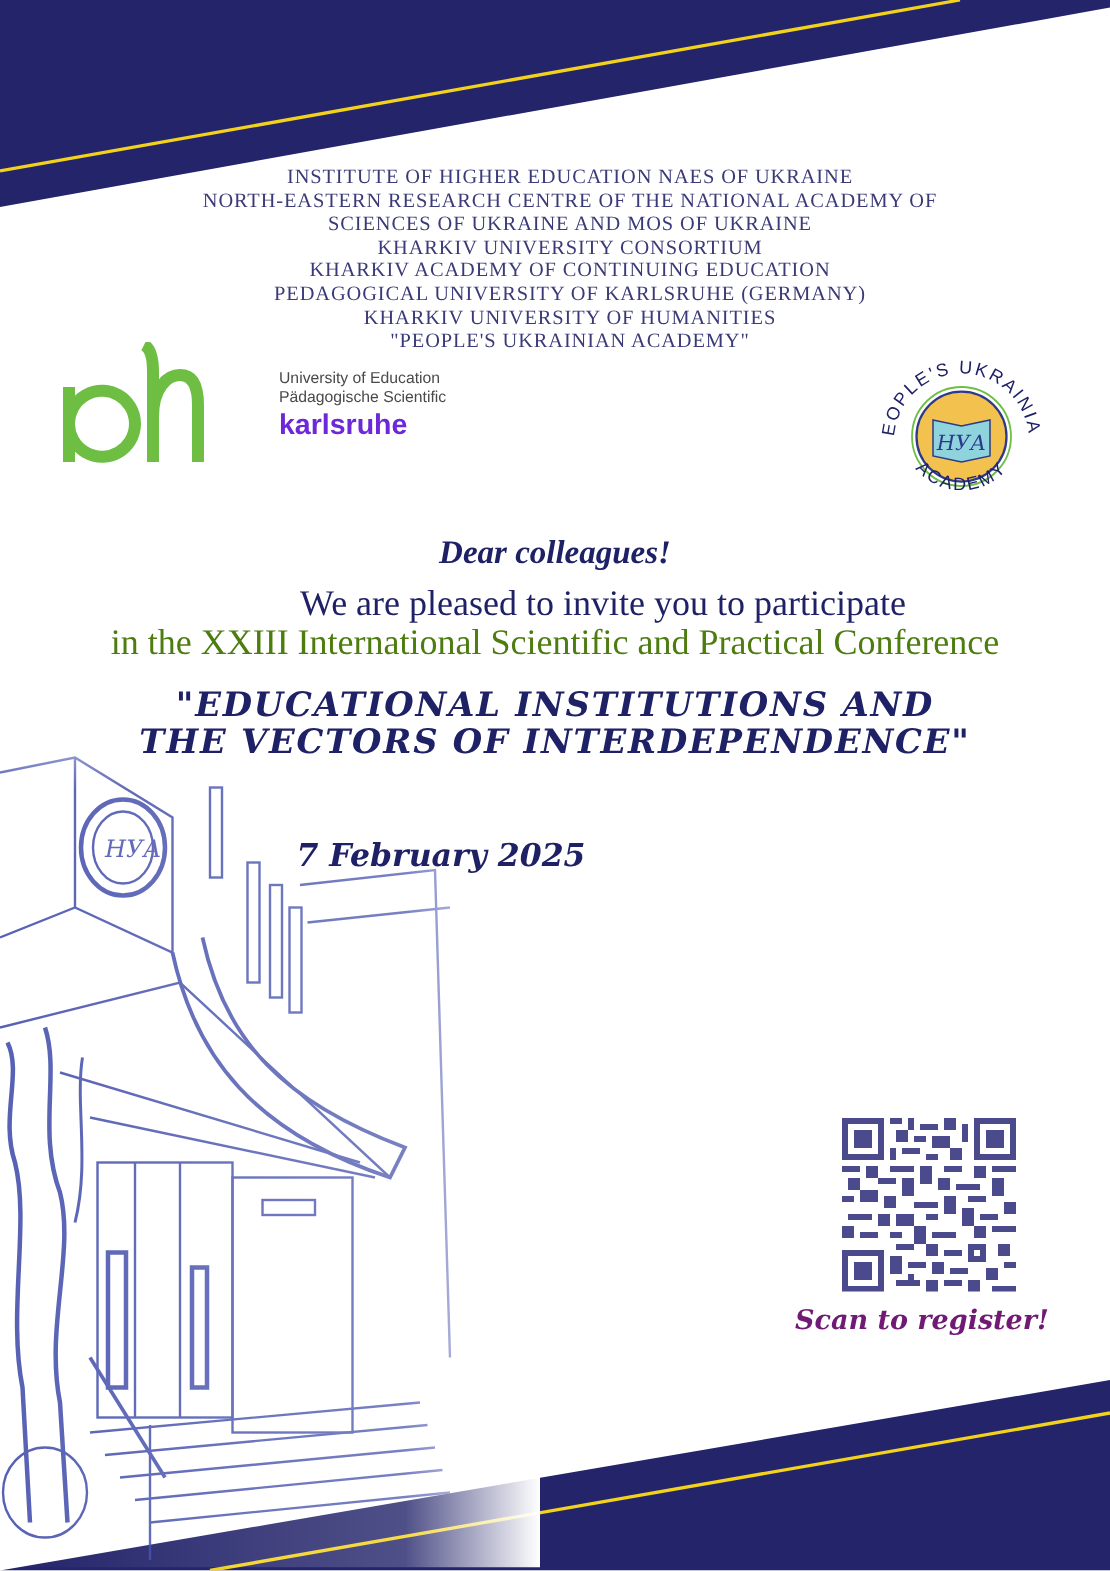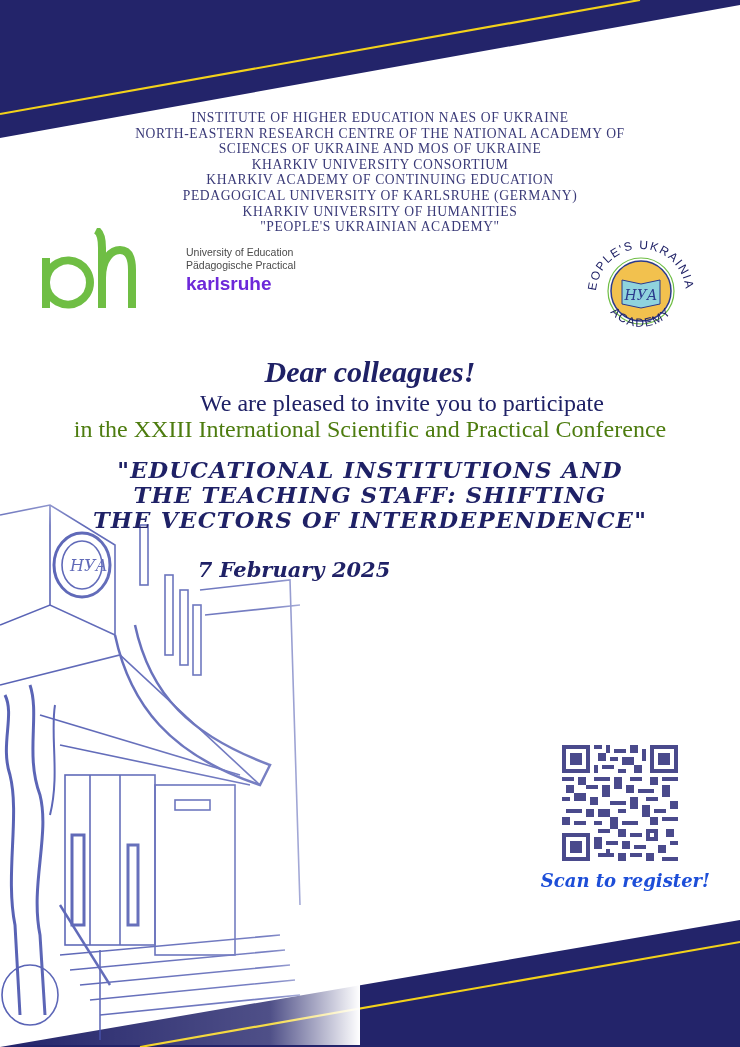--- a/index.html
+++ b/index.html
@@ -16,32 +16,32 @@
       line-height: 15.6px; color: #3a3a78;
     }
     .orgs div { white-space: nowrap; }
     .ph-logo { position: absolute; left: 40px; top: 228px; width: 220px; height: 82px; }
     .ph-text { position: absolute; left: 145px; top: 246px; color: #555; font-family: "Liberation Sans", sans-serif; margin-left: 41px; }
     .ph-text .l1, .ph-text .l2 { font-size: 10.5px; line-height: 12.5px; color: #4a4a4a; }
     .ph-text .l3 { font-size: 19px; font-weight: bold; color: #6d28d9; line-height: 22px; margin-top: 2px; }
     .nua-logo { position: absolute; left: 582px; top: 236px; width: 118px; height: 104px; }
     .sketch { position: absolute; left: 0; top: 455px; width: 360px; height: 590px; }
     .greeting { position: absolute; left: 0; width: 740px; text-align: center; }
-    .dear { top: 355px; font-size: 30px; font-style: italic; font-weight: bold; font-family: "Liberation Serif", serif; color: #1f2166; }
+    .dear { top: 355px; font-size: 22px; font-style: italic; font-weight: bold; font-family: "Liberation Serif", serif; color: #1f2166; }
     .invite1 { top: 390px; font-size: 24px; font-family: "Liberation Serif", serif; color: #1f2166; margin-left: 32px; }
     .invite2 { top: 416px; font-size: 24px; font-family: "Liberation Serif", serif; color: #4d7c0f; }
     .title { position: absolute; left: 0; top: 458px; width: 740px; text-align: center;
       font-family: "DejaVu Serif", serif; font-style: italic; font-weight: bold; font-size: 22.5px;
       line-height: 25px; letter-spacing: 1.2px; color: #1f2166; }
     .title div { white-space: nowrap; }
     .date { position: absolute; left: 0; top: 557px; width: 588px; text-align: center;
       font-family: "DejaVu Serif", serif; font-style: italic; font-weight: bold; font-size: 21px; color: #1f2166; }
     .qr { position: absolute; left: 561px; top: 745px; width: 117px; height: 116px; }
-    .scan { position: absolute; left: 530px; top: 870px; width: 180px; text-align: right;
-      font-family: "DejaVu Serif", serif; font-style: italic; font-weight: bold; font-size: 18px; color: #1d4ed8; }
+    .scan { position: absolute; left: 530px; top: 870px; width: 180px; text-align: left;
+      font-family: "DejaVu Serif", serif; font-style: italic; font-weight: bold; font-size: 18px; color: #701a75; }
   </style>
 </head>
 <body>
 
 <svg class="band" viewBox="0 0 740 1047">
   <polygon points="0,0 740,0 740,5 0,138" fill="#23246a"></polygon>
   <line x1="0" y1="114" x2="640" y2="0" stroke="#f3d21b" stroke-width="2.2"></line>
 
   <polygon points="740,920 740,1047 0,1047" fill="#23246a"></polygon>
   <line x1="140" y1="1047" x2="740" y2="942" stroke="#f3d21b" stroke-width="2.2"></line>
@@ -63,21 +63,21 @@
 
     <line x1="6" y1="30" x2="6" y2="80"></line>
     <path d="M6 55 a22 22 0 1 0 0 -1"></path>
 
     <path d="M56 2 C60 4 62 10 62 20 L62 80"></path>
     <path d="M62 50 C62 30 72 22 80 22 C90 22 92 32 92 42 L92 80"></path>
   </g>
 </svg>
 <div class="ph-text">
   <div class="l1">University of Education</div>
-  <div class="l2">Pädagogische Practical</div>
+  <div class="l2">Pädagogische Scientific</div>
   <div class="l3">karlsruhe</div>
 </div>
 
 <svg class="nua-logo" viewBox="0 0 118 104">
   <defs>
     <path id="arcTop" d="M14 58 A45 45 0 0 1 104 58"></path>
     <path id="arcBot" d="M22 66 A40 40 0 0 0 96 66"></path>
   </defs>
   <circle cx="59" cy="55" r="30" fill="#f2c14e" stroke="#2b3a8c" stroke-width="1.5"></circle>
   <circle cx="59" cy="55" r="33" fill="none" stroke="#6fbe44" stroke-width="1.2"></circle>
@@ -144,21 +144,20 @@
   <rect x="0" y="0" width="360" height="590" fill="url(#fadeR)"></rect>
   <rect x="0" y="0" width="360" height="590" fill="url(#fadeT)"></rect>
 </svg>
 
 <div class="greeting dear">Dear colleagues!</div>
 <div class="greeting invite1">We are pleased to invite you to participate</div>
 <div class="greeting invite2">in the XXIII International Scientific and Practical Conference</div>
 
 <div class="title">
   <div>"EDUCATIONAL INSTITUTIONS AND</div>
-  <div>THE TEACHING STAFF: SHIFTING</div>
   <div>THE VECTORS OF INTERDEPENDENCE"</div>
 </div>
 
 <div class="date">7 February 2025</div>
 
 <svg class="qr" viewBox="0 0 29 29" shape-rendering="crispEdges">
   <g fill="#4a4a8c">
 
     <path d="M0 0h7v7h-7z M1 1v5h5v-5z M2 2h3v3h-3z"></path>
     <path d="M22 0h7v7h-7z M23 1v5h5v-5z M24 2h3v3h-3z"></path>

